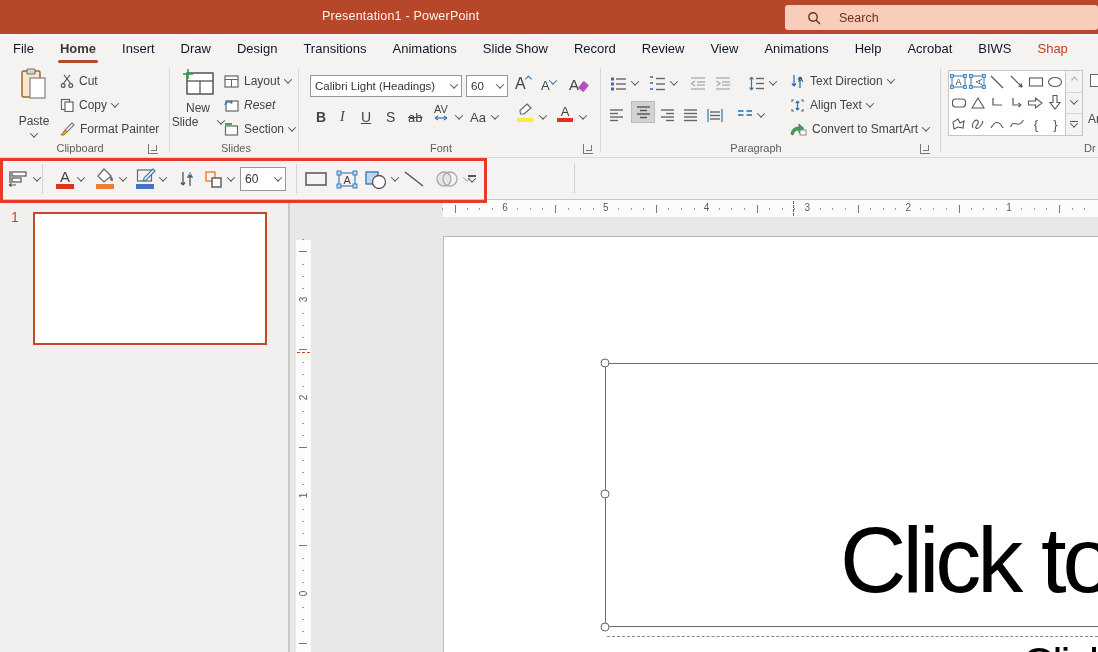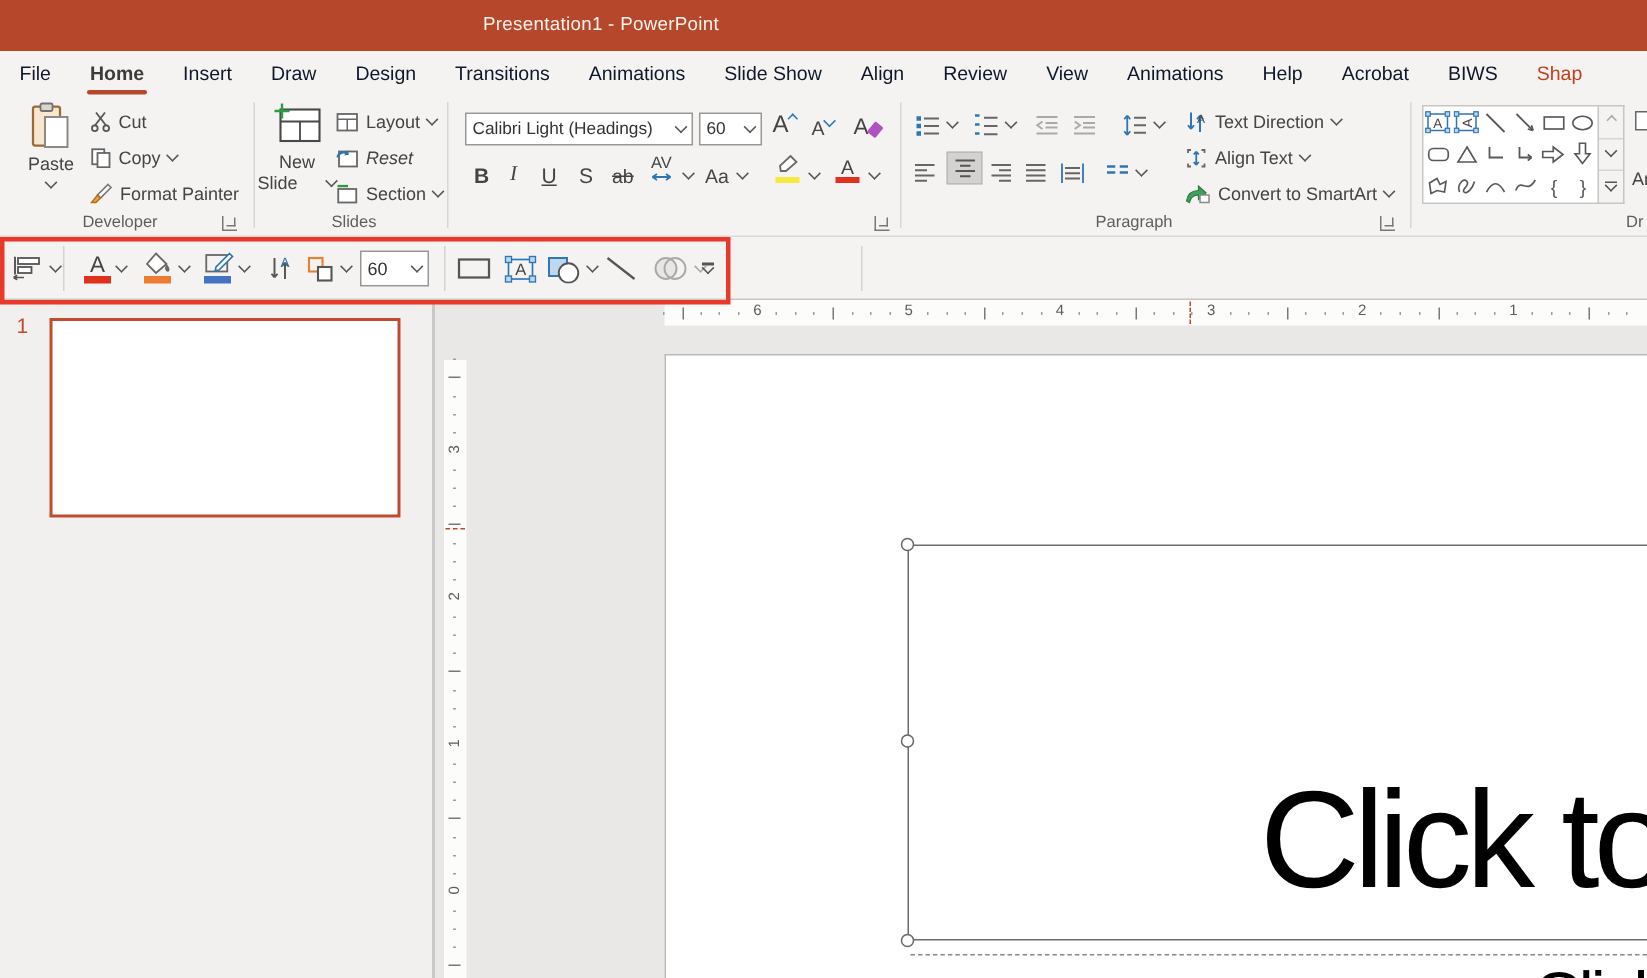--- a/index.html
+++ b/index.html
@@ -78,52 +78,61 @@
   .handle { position:absolute; width:9px; height:9px; background:#fff; border:1px solid #666; border-radius:50%; transform:translate(-50%,-50%); cursor:nwse-resize; z-index:5; }
   .title-text-big { position:absolute; left:840px; top:314px; font-size:92px; font-weight:300; letter-spacing:-4px; color:#000; white-space:nowrap; line-height:1; }
   .subtitle-top { position:absolute; left:607px; top:436px; width:491px; height:16px; border-top:1px dashed #8A8886; cursor:move; }
   .subtitle-text { position:absolute; left:1022px; top:441px; font-size:45px; font-weight:300; letter-spacing:-2px; color:#000; white-space:nowrap; line-height:1; }
 </style>
 </head>
 <body>
 
 <div class="titlebar">
   <span class="title-text">Presentation1 - PowerPoint</span>
+  <div class="search-pill">
+    <span class="mag">
+      <svg width="14" height="14" viewBox="0 0 14 14">
+          <circle cx="6" cy="6" r="4.2" fill="none" stroke="#6A3220" stroke-width="1.4"></circle>
+          <line x1="9.2" y1="9.2" x2="13" y2="13" stroke="#6A3220" stroke-width="1.4"></line>
+        </svg>
+    </span>
+    <span class="stext">Search</span>
+  </div>
 </div>
 
 <div class="tabrow">
   <span class="tab">File</span>
   <span class="tab active">Home</span>
   <span class="tab">Insert</span>
   <span class="tab">Draw</span>
   <span class="tab">Design</span>
   <span class="tab">Transitions</span>
   <span class="tab">Animations</span>
   <span class="tab">Slide Show</span>
-  <span class="tab">Align</span>
+  <span class="tab">Record</span>
   <span class="tab">Review</span>
   <span class="tab">View</span>
   <span class="tab">Animations</span>
   <span class="tab">Help</span>
   <span class="tab">Acrobat</span>
   <span class="tab">BIWS</span>
   <span class="tab accent">Shap</span>
 </div>
 
 <div class="ribbon">
 
   <div class="bigbtn" style="left:12px; top:4px; width:44px;">
     <span>
       <svg width="28" height="32" viewBox="0 0 28 32">
         <rect x="2" y="3" width="18" height="26" rx="1.5" fill="#F7E7CE" stroke="#9A6B33" stroke-width="1.5"></rect>
         <rect x="7" y="1" width="8" height="5" rx="1" fill="#D8D6D4" stroke="#77716B" stroke-width="1.2"></rect>
         <rect x="10" y="10" width="15" height="20" fill="#fff" stroke="#8A8886" stroke-width="1.3"></rect>
       </svg>
     </span>
-    <span style="margin-top:2px;">Paste</span>
+    <span style="margin-top:14px;">Paste</span>
     <span class="chv" style="margin-top:4px;"></span>
   </div>
   <div class="rbtn" style="left:60px; top:6px;">
     <span>
       <svg width="14" height="14" viewBox="0 0 14 14">
           <line x1="4" y1="1" x2="11" y2="10" stroke="#555" stroke-width="1.2"></line>
           <line x1="10" y1="1" x2="3" y2="10" stroke="#555" stroke-width="1.2"></line>
           <circle cx="3.2" cy="11.5" r="1.9" fill="none" stroke="#555" stroke-width="1.2"></circle>
           <circle cx="10.8" cy="11.5" r="1.9" fill="none" stroke="#555" stroke-width="1.2"></circle>
         </svg>
@@ -142,21 +151,21 @@
   </div>
   <div class="rbtn" style="left:60px; top:54px;">
     <span>
       <svg width="15" height="14" viewBox="0 0 15 14">
           <path d="M12 1 L14 3 L7 10 L5 8 Z" fill="#fff" stroke="#7A7877" stroke-width="1.1"></path>
           <path d="M5 8 L7 10 L4 13 L1 13 Z" fill="#E8A33D" stroke="#B06F1E" stroke-width="1"></path>
         </svg>
     </span>
     <span>Format Painter</span>
   </div>
-  <div class="glabel" style="left:0; width:160px;">Developer</div>
+  <div class="glabel" style="left:0; width:160px;">Clipboard</div>
   <div class="dlg" style="left:148px;"></div>
   <div class="gsep" style="left:169px;"></div>
 
   <div class="bigbtn" style="left:176px; top:4px; width:44px;">
     <span>
       <svg width="34" height="30" viewBox="0 0 34 30">
         <rect x="6" y="5" width="26" height="21" fill="#fff" stroke="#4A4846" stroke-width="1.4"></rect>
         <line x1="6" y1="13" x2="32" y2="13" stroke="#4A4846" stroke-width="1.2"></line>
         <line x1="19" y1="13" x2="19" y2="26" stroke="#4A4846" stroke-width="1.2"></line>
         <line x1="7" y1="1" x2="7" y2="11" stroke="#2E9B44" stroke-width="1.6"></line>
@@ -259,20 +268,21 @@
     </span>
   </div>
   <div class="chv" style="position:absolute; left:540px; top:50px;"></div>
   <div class="letterbtn" style="left:557px; top:39px;">
     <span style="position:relative; width:16px; height:20px; text-align:center;">
       <span style="font-size:13px; color:#444;">A</span>
       <span class="ubar" style="background:#E0301E;"></span>
     </span>
   </div>
   <div class="chv" style="position:absolute; left:580px; top:50px;"></div>
+  <div class="glabel" style="left:306px; width:270px;">Font</div>
   <div class="dlg" style="left:583px;"></div>
   <div class="gsep" style="left:600px;"></div>
 
   <div class="rbtn" style="left:610px; top:8px;">
     <svg width="17" height="15" viewBox="0 0 17 15">
       <rect x="1" y="1.5" width="3" height="3" fill="#2E75B6"></rect>
         <rect x="1" y="6.5" width="3" height="3" fill="#2E75B6"></rect>
         <rect x="1" y="11.5" width="3" height="3" fill="#2E75B6"></rect>
       <line x1="6" y1="3" x2="16" y2="3" stroke="#666" stroke-width="1.4"></line>
         <line x1="6" y1="8" x2="16" y2="8" stroke="#666" stroke-width="1.4"></line>

